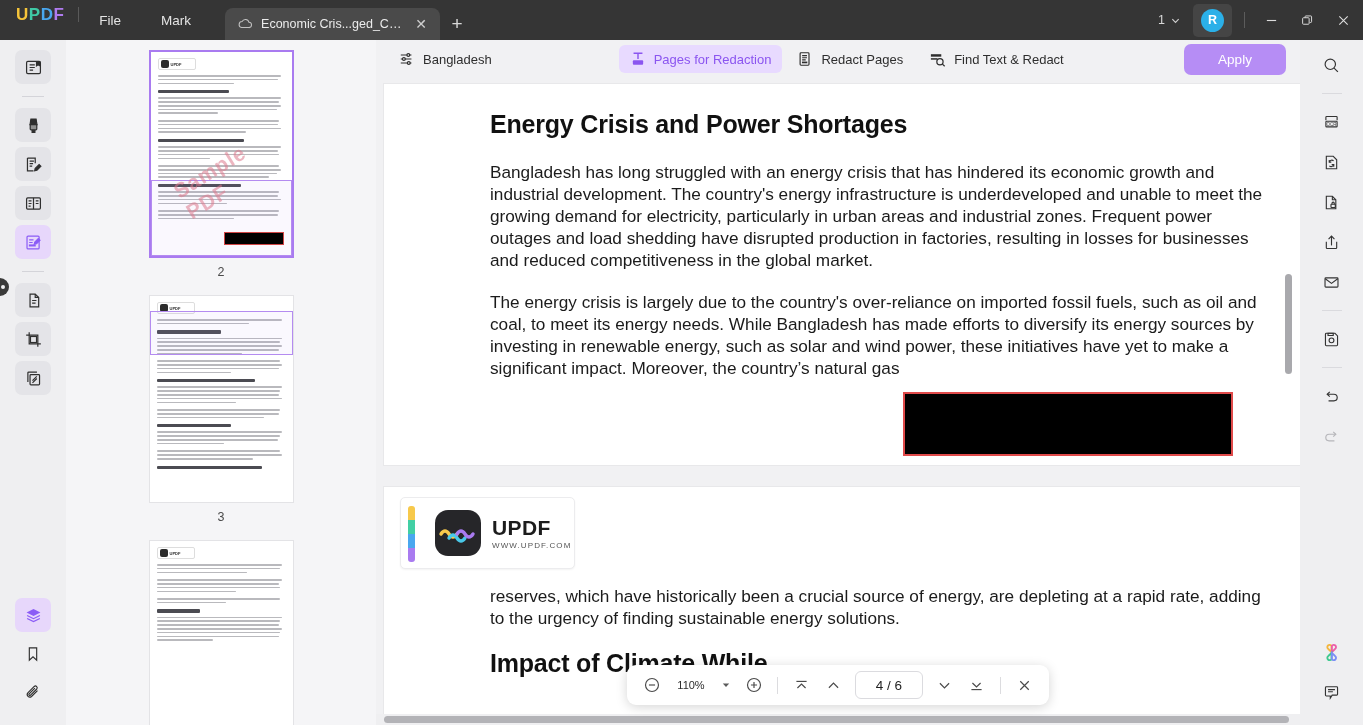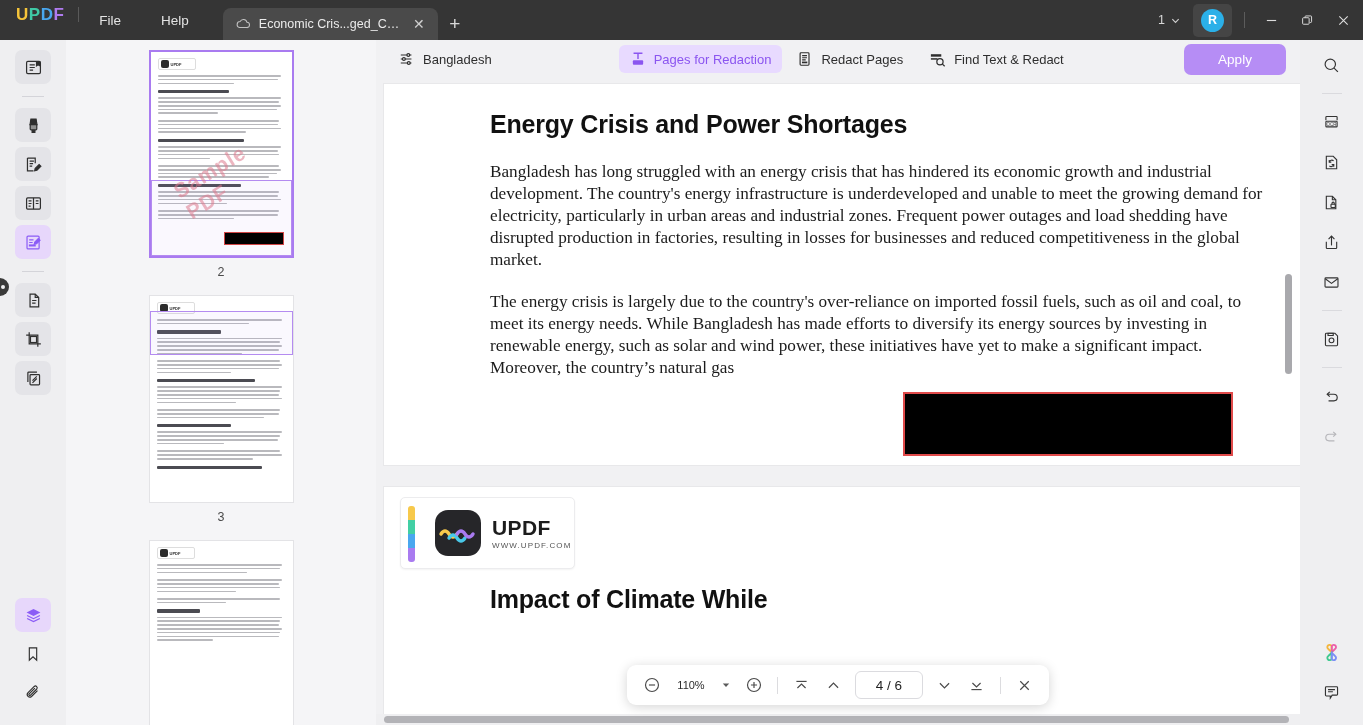--- a/index.html
+++ b/index.html
@@ -152,21 +152,21 @@
     position: relative; padding: 30px 66px 30px 68px;
   }
   .page.p2 { height: 381px; padding-top: 26px; }
   .page.p3 { height: 260px; padding: 0; }
   h1.doch {
     font-size: 25px; font-weight: bold; color: #111; letter-spacing: -.2px;
     margin: 0 0 22px 38px; font-family: "Liberation Sans", sans-serif;
   }
   p.docp {
     font-size: 17.2px; line-height: 22px; color: #1b1b1b; margin: 0 4px 20px 38px;
-    font-family: Liberation Serif, serif;
+    font-family: Liberation Sans, sans-serif;
   }
   .redact-box {
     position: absolute; left: 519px; top: 308px; width: 330px; height: 64px;
     background: #000; border: 2px solid #e04a4a;
   }
   .wm-card {
     position: absolute; left: 16px; top: 10px; width: 175px; height: 72px;
     background: #fff; border: 1px solid #ececee; border-radius: 5px;
     display: flex; align-items: center; padding-left: 10px; gap: 11px;
     box-shadow: 0 1px 2px rgba(0,0,0,.05);
@@ -234,21 +234,21 @@
 
   <div class="titlebar">
     <div class="brand">
       <span class="u">U</span>
         <span class="p">P</span>
         <span class="d">D</span>
         <span class="f">F</span>
     </div>
     <div class="tb-sep"></div>
     <div class="menu-item">File</div>
-    <div class="menu-item">Help</div>
+    <div class="menu-item">Mark</div>
 
     <div class="tabs">
       <div class="tab">
         <span class="tab-cloud">
           <svg viewBox="0 0 20 14" width="16" height="12" fill="none" stroke="#d6d6d6" stroke-width="1.3">
             <path d="M5.6 11.5h9.1a3.3 3.3 0 0 0 .3-6.6A4.6 4.6 0 0 0 6.3 4 3.8 3.8 0 0 0 5.6 11.5z"></path>
           </svg>
         </span>
         <span class="tab-title">Economic Cris...ged_Copy (1)*</span>
         <span class="tab-close">✕</span>
@@ -592,20 +592,21 @@
                   <path d="M14 28q4-6 8 0t8 0" stroke="#49c8e8"></path>
                   <path d="M22 24q4-6 8 0t8 0" stroke="#a97bf0"></path>
                 </svg>
               </div>
               <div class="wm-text">
                 <div class="t1">UPDF</div>
                 <div class="t2">WWW.UPDF.COM</div>
               </div>
             </div>
             <div style="padding:98px 66px 0 68px;">
+              <p class="docp">reserves, which have historically been a crucial source of energy, are depleting at a rapid rate, adding to the urgency of finding sustainable energy solutions.</p>
               <h1 class="doch" style="margin-bottom:16px;">Impact of Climate While</h1>
             </div>
           </div>
         </div>
 
         <div class="vtrack">
           <div class="vscroll"></div>
         </div>
         <div class="hscroll-track">
           <div class="hscroll"></div>

